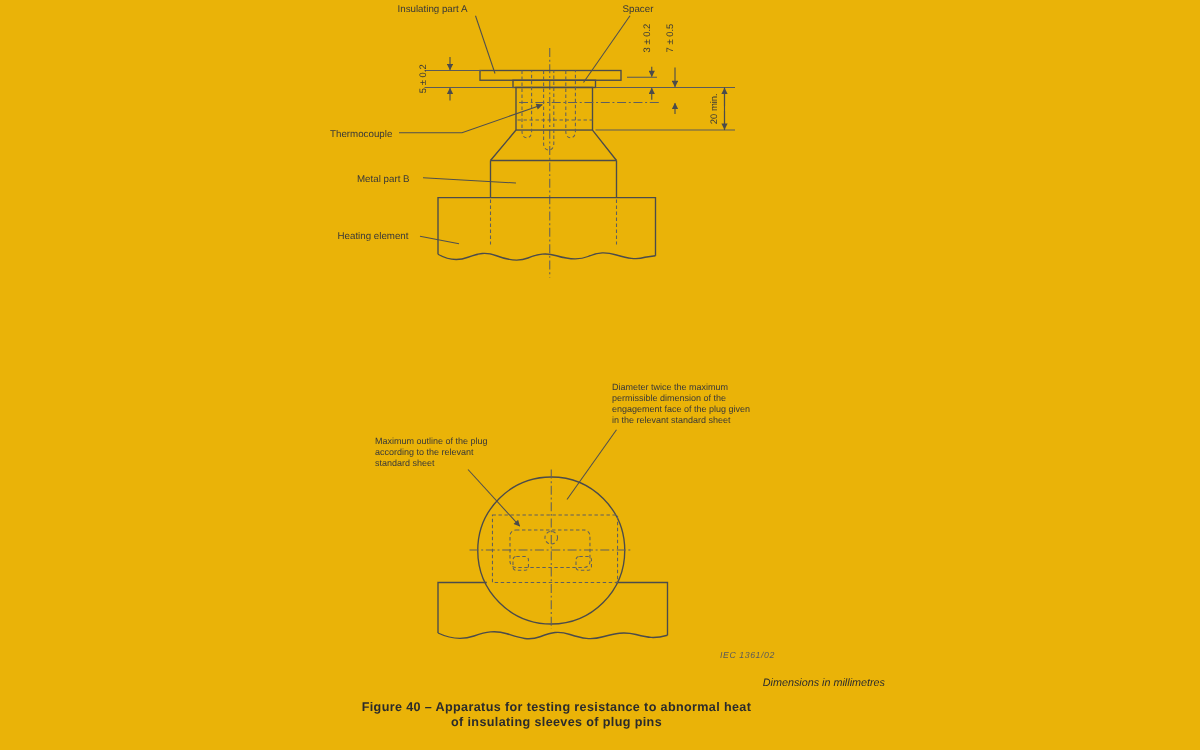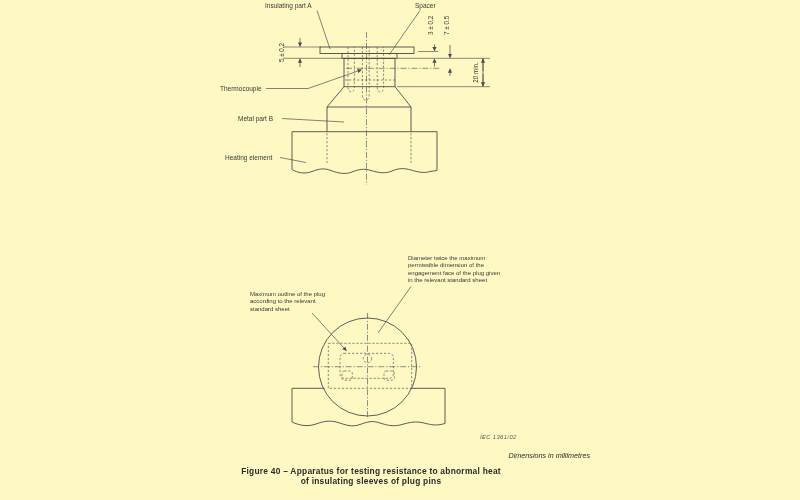--- a/index.html
+++ b/index.html
@@ -1,16 +1,16 @@
 <!DOCTYPE html>
 <html><head>
 <meta charset="utf-8">
 <style>
   html,body{margin:0;padding:0;background:#ffffff;}
-  .page{position:relative;width:800px;height:500px;background:#fef9c3;overflow:hidden;
+  .page{position:relative;width:800px;height:500px;background:#eab308;overflow:hidden;
         font-family:"Liberation Sans", sans-serif;}
   svg{display:block;}
   .ln{stroke:#4b4b4b;fill:none;stroke-width:0.9;}
   .thin{stroke:#5a5a5a;fill:none;stroke-width:0.7;}
   .dash{stroke:#5f5f5f;fill:none;stroke-width:0.7;stroke-dasharray:2.3 1.7;}
   .dashdot{stroke:#5f5f5f;fill:none;stroke-width:0.7;stroke-dasharray:6 1.8 1.3 1.8;}
   .lead{stroke:#4f4f4f;fill:none;stroke-width:0.7;}
   .dimln{stroke:#4b4b4b;fill:none;stroke-width:0.75;}
   .lbl{font-size:6.5px;fill:#383838;}
   .lbl2{font-size:6px;fill:#383838;}

